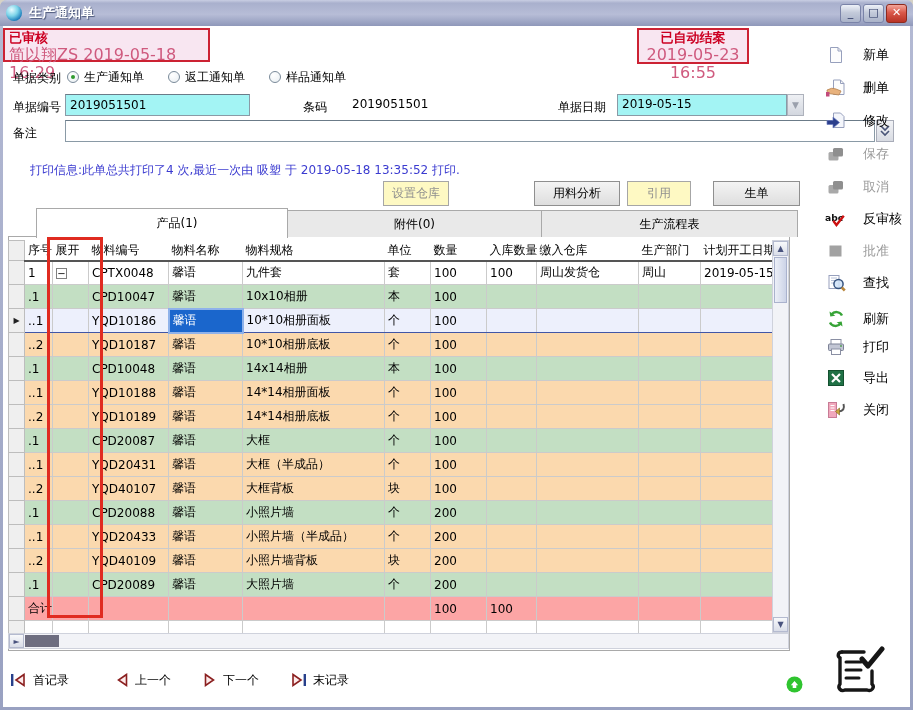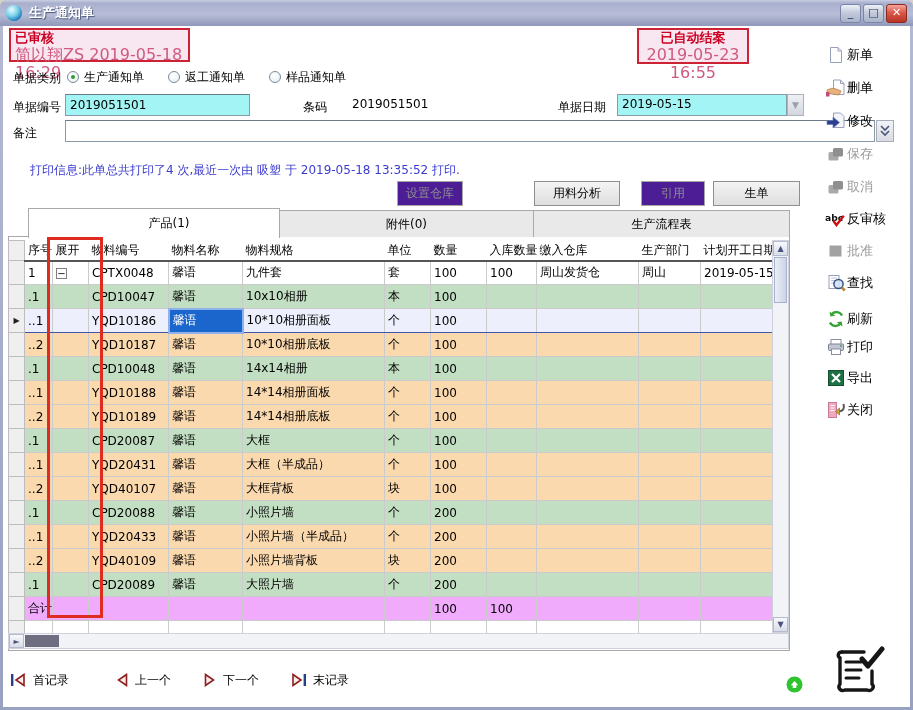--- a/index.html
+++ b/index.html
@@ -11,82 +11,82 @@
   .win-controls{margin-left:auto;display:flex;gap:2px;}
   .wc{width:21px;height:19px;border-radius:3px;border:1px solid #7a83a8;display:flex;align-items:center;justify-content:center;font-size:11px;line-height:1;color:#24305e;background:linear-gradient(#eef1f8,#c3cada 45%,#aab3c9);}
   .wc.close{background:linear-gradient(#f3a69b,#d9584a 45%,#b83325);color:#fff;font-weight:bold;border-color:#8d2a1e;}
   .wc .glyph{transform:translateY(-1px);}
   .content{position:absolute;left:3px;top:26px;width:907px;height:681px;background:#fff;}
 
   
   .stamp{position:absolute;border:2px solid #cc2233;background:#f8e6f1;padding:1px 4px;line-height:1.15;}
   .stamp .l1{font-weight:bold;font-size:13px;color:#cc0022;}
   .stamp .l2{font-size:16px;color:#cf5a7e;}
-  .stamp-left{left:6px;top:2px;width:181px;height:34px;}
+  .stamp-left{left:0;top:2px;width:207px;height:34px;}
   .stamp-right{left:634px;top:2px;width:112px;height:36px;text-align:center;}
 
   
   .flabel{position:absolute;font-size:12px;color:#000;}
   .radio-row{position:absolute;left:64px;top:42px;display:flex;gap:24px;align-items:center;height:18px;}
   .radio-opt{display:inline-flex;align-items:center;gap:5px;font-size:12px;}
   .radio{width:12px;height:12px;border-radius:50%;border:1px solid #7a8a99;background:radial-gradient(circle at 35% 30%,#fff,#e8eef2);position:relative;}
   .radio.sel:after{content:"";position:absolute;left:3px;top:3px;width:4px;height:4px;border-radius:50%;background:#2f9a2f;}
   .cyan-input{position:absolute;background:#a3f4f4;border:1px solid #8a9aa6;border-top-color:#6b7b88;font-size:12px;padding:0 4px;height:22px;}
   .plain-val{position:absolute;font-size:12px;}
   .date-combo{position:absolute;left:614px;top:68px;width:170px;height:22px;background:#a3f4f4;border:1px solid #8a9aa6;font-size:12px;padding:2px 4px;}
   .combo-arrow{position:absolute;left:784px;top:68px;width:17px;height:22px;background:linear-gradient(#eef0f4,#d3d7df);border:1px solid #aeb2bc;color:#9aa0ac;font-size:9px;text-align:center;line-height:20px;}
   .remark-input{position:absolute;left:62px;top:94px;width:810px;height:22px;border:1px solid #8a9aa6;border-top-color:#6b7b88;font-size:12px;padding:0 4px;background:#fff;}
   .remark-expand{position:absolute;left:873px;top:94px;width:18px;height:22px;background:linear-gradient(#f2f3f6,#d8dbe2);border:1px solid #a8acb8;display:flex;align-items:center;justify-content:center;}
   .print-info{position:absolute;left:27px;top:136px;font-size:12px;color:#3b3bd0;}
 
   
   .action-btn{position:absolute;height:25px;font-size:12px;background:linear-gradient(#f4f4f4,#dedede);border:1px solid #8f8f8f;color:#000;text-align:center;padding:0;}
-  .action-btn.disabled{background:#4c1d95;color:#8f8f8f;border-color:#a6a6a6;margin-left:14px;}
+  .action-btn.disabled{background:#fef9c3;color:#8f8f8f;border-color:#a6a6a6;}
 
   
   .tabs{position:absolute;left:17px;top:182px;display:flex;height:29px;}
   .tab{height:27px;margin-top:2px;line-height:26px;text-align:center;background:#e9e9e9;border:1px solid #a9a9a9;border-bottom:none;font-size:12px;margin-left:-1px;}
-  .tab:nth-child(1){width:252px;margin-left:8px;padding-left:30px;}
+  .tab:nth-child(1){width:252px;margin-left:16px;padding-left:30px;}
   .tab:nth-child(2){width:255px;}
   .tab:nth-child(3){width:257px;}
   .tab.active{background:#fff;height:30px;margin-top:0;line-height:28px;z-index:3;position:relative;}
   .tab-panel{position:absolute;left:5px;top:210px;width:782px;height:415px;border:1px solid #a9a9a9;background:#fff;}
 
   
   table.grid{position:absolute;left:5px;top:214px;width:764px;border-collapse:collapse;table-layout:fixed;}
   .grid th{height:20px;font-size:12px;font-weight:normal;text-align:left;padding:0 3px;background:#fff;border-bottom:2px solid #555;white-space:nowrap;overflow:hidden;}
   .grid td{height:24px;font-size:12px;padding:0 3px;border:1px solid #cbcbcb;white-space:nowrap;overflow:hidden;}
   .grid td.ind-col,.grid th.ind-col{background:#efefef;border:1px solid #bdbdbd;padding:0;text-align:center;font-size:8px;color:#222;}
   .row-white td{background:#fff;}
   .row-green td{background:#c3dfc3;}
   .row-orange td{background:#fbd9ae;}
   .row-selected td{background:#edf0fc;border-top:1px solid #4156a6;border-bottom:1px solid #4156a6;}
   .row-selected td.cell-selected{background:#1a66cc;color:#fff;border:2px solid #8fb2ea;}
-  .total-row td{background:#f0abfc;}
+  .total-row td{background:#fca5a5;}
   .empty-row td{height:13px;background:#fff;}
   .expand-box{display:inline-block;width:11px;height:11px;line-height:9px;border:1px solid #808080;background:#fff;font-size:10px;text-align:center;vertical-align:middle;}
 
   
   .vscroll{position:absolute;left:769px;top:214px;width:17px;height:393px;background:#f2f3f7;border:1px solid #cfd2dc;}
   .sb-btn{position:absolute;left:0;width:15px;height:15px;background:linear-gradient(#f8f9fb,#d9dde8);border:1px solid #b4bacf;color:#49537e;font-size:8px;text-align:center;line-height:14px;}
   .vthumb{position:absolute;left:1px;top:16px;width:13px;height:46px;background:linear-gradient(90deg,#eceff7,#ccd3e7);border:1px solid #aab2cd;}
   .hscroll{position:absolute;left:5px;top:607px;width:781px;height:16px;background:#f2f3f7;border:1px solid #cfd2dc;}
   .hthumb{position:absolute;left:16px;top:1px;width:34px;height:12px;background:#6e6e80;}
   .hs-left{position:absolute;left:0;top:0;width:15px;height:14px;}
   .hs-right{position:absolute;right:0;top:0;width:15px;height:14px;}
 
   
   .annotation-rect{position:absolute;left:44px;top:211px;width:56px;height:381px;border:3px solid #e02b20;z-index:10;pointer-events:none;}
 
   
   .recnav-item{position:absolute;top:644px;height:20px;display:flex;align-items:center;gap:6px;font-size:12px;}
   .recnav-item svg{display:block;}
 
   
-  .rp-item{position:absolute;left:822px;width:84px;height:26px;display:flex;align-items:center;gap:0;font-size:13px;color:#000;cursor:default;}
+  .rp-item{position:absolute;left:822px;width:84px;height:26px;display:flex;align-items:center;gap:16px;font-size:13px;color:#000;cursor:default;}
   .rp-item.disabled{color:#9a9a9a;}
   .rp-ico{width:22px;height:18px;display:flex;align-items:center;justify-content:center;flex:0 0 auto;}
 
   .corner-grip{position:absolute;left:891px;top:660px;width:14px;height:14px;background:
     radial-gradient(circle 1.5px at 11px 11px,#9aa 40%,transparent 41%),
     radial-gradient(circle 1.5px at 11px 6px,#9aa 40%,transparent 41%),
     radial-gradient(circle 1.5px at 6px 11px,#9aa 40%,transparent 41%),
     radial-gradient(circle 1.5px at 11px 1px,#9aa 40%,transparent 41%),
     radial-gradient(circle 1.5px at 6px 6px,#9aa 40%,transparent 41%),
     radial-gradient(circle 1.5px at 1px 11px,#9aa 40%,transparent 41%);}

